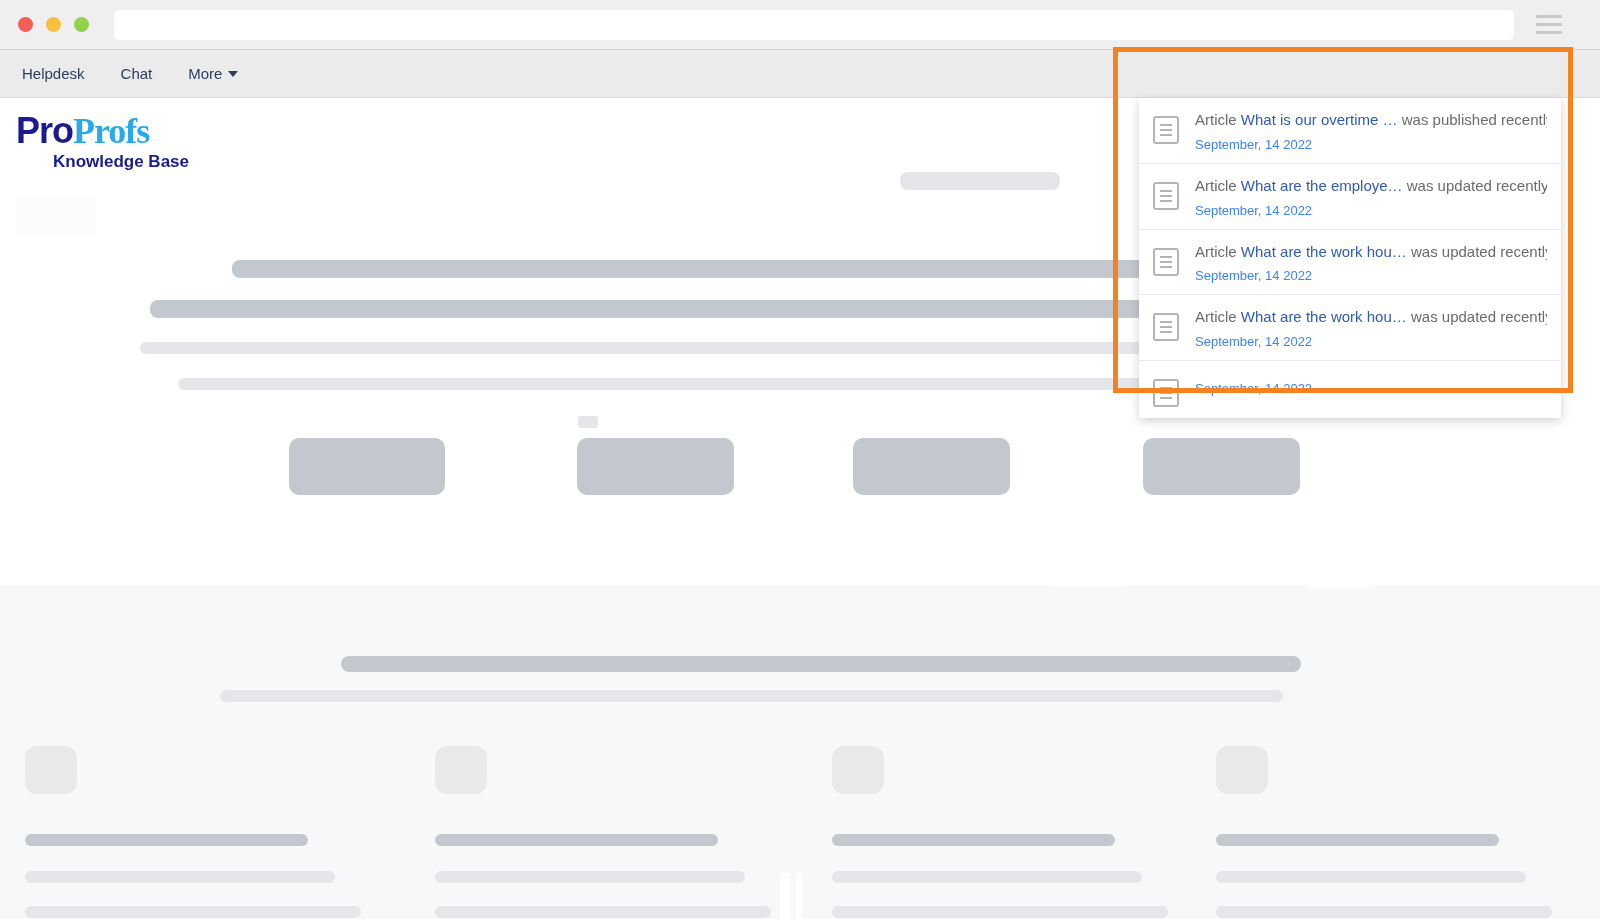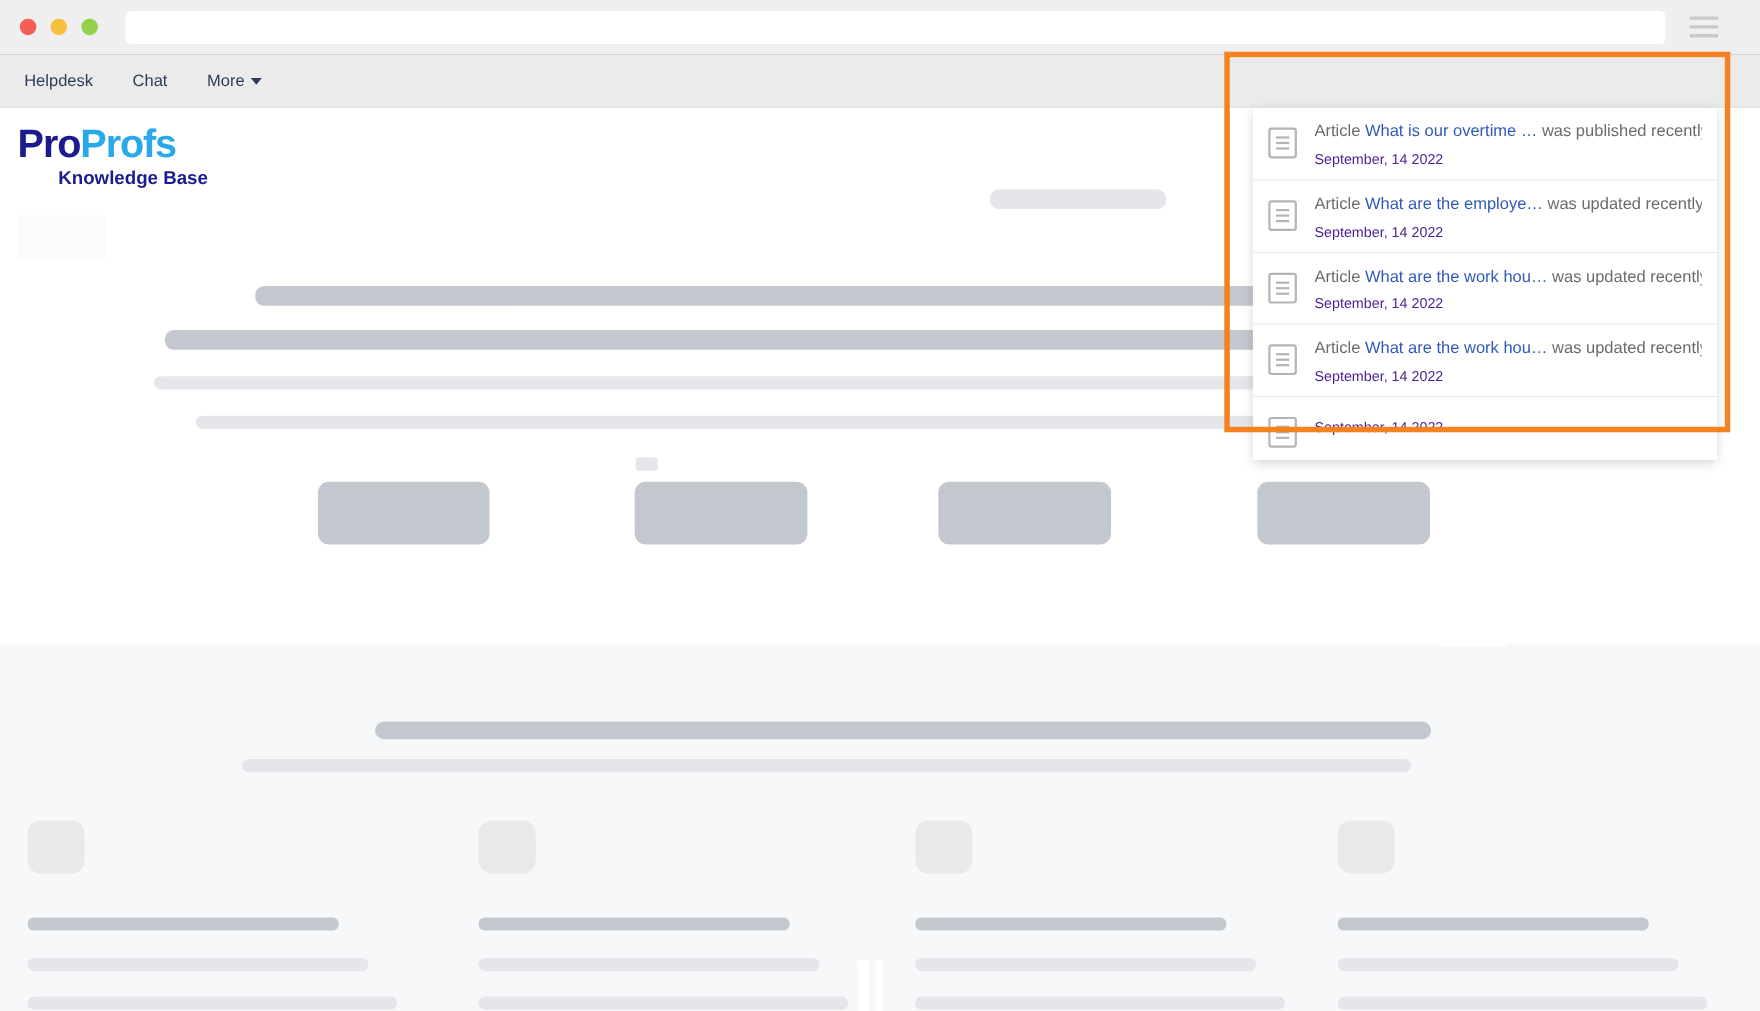--- a/index.html
+++ b/index.html
@@ -151,21 +151,21 @@
     padding-left: 6px;
     box-sizing: border-box;
   }
   .logo-main {
     font-size: 36px;
     font-weight: bold;
     line-height: 1;
     letter-spacing: -1px;
   }
   .logo-pro { color: #1b1b8f; }
-  .logo-profs { color: #2aa9e8; }
+  .logo-profs { color: #2aa9e8; font-family: Liberation Serif, serif; }
   .logo-sub {
     font-size: 17px;
     font-weight: bold;
     color: #1b1b8f;
     margin-top: 3px;
     align-self: center;
     padding-right: 18px;
     margin-left: 24px;
   }
 
@@ -250,21 +250,21 @@
     overflow: hidden;
     line-height: 1.25;
   }
   .notif-title {
     color: #2f5bb7;
     font-size: 15px;
   }
   .notif-action { color: #6b6b6b; font-size: 15px; }
   .notif-date {
     font-size: 13px;
-    color: #4c1d95;
+    color: #3b82f6;
     margin-top: 7px;
   }
 </style>
 </head>
 <body>
 
 <div class="browser-chrome">
   <div class="traffic-lights">
     <div class="tl-dot tl-red"></div>
     <div class="tl-dot tl-yellow"></div>

